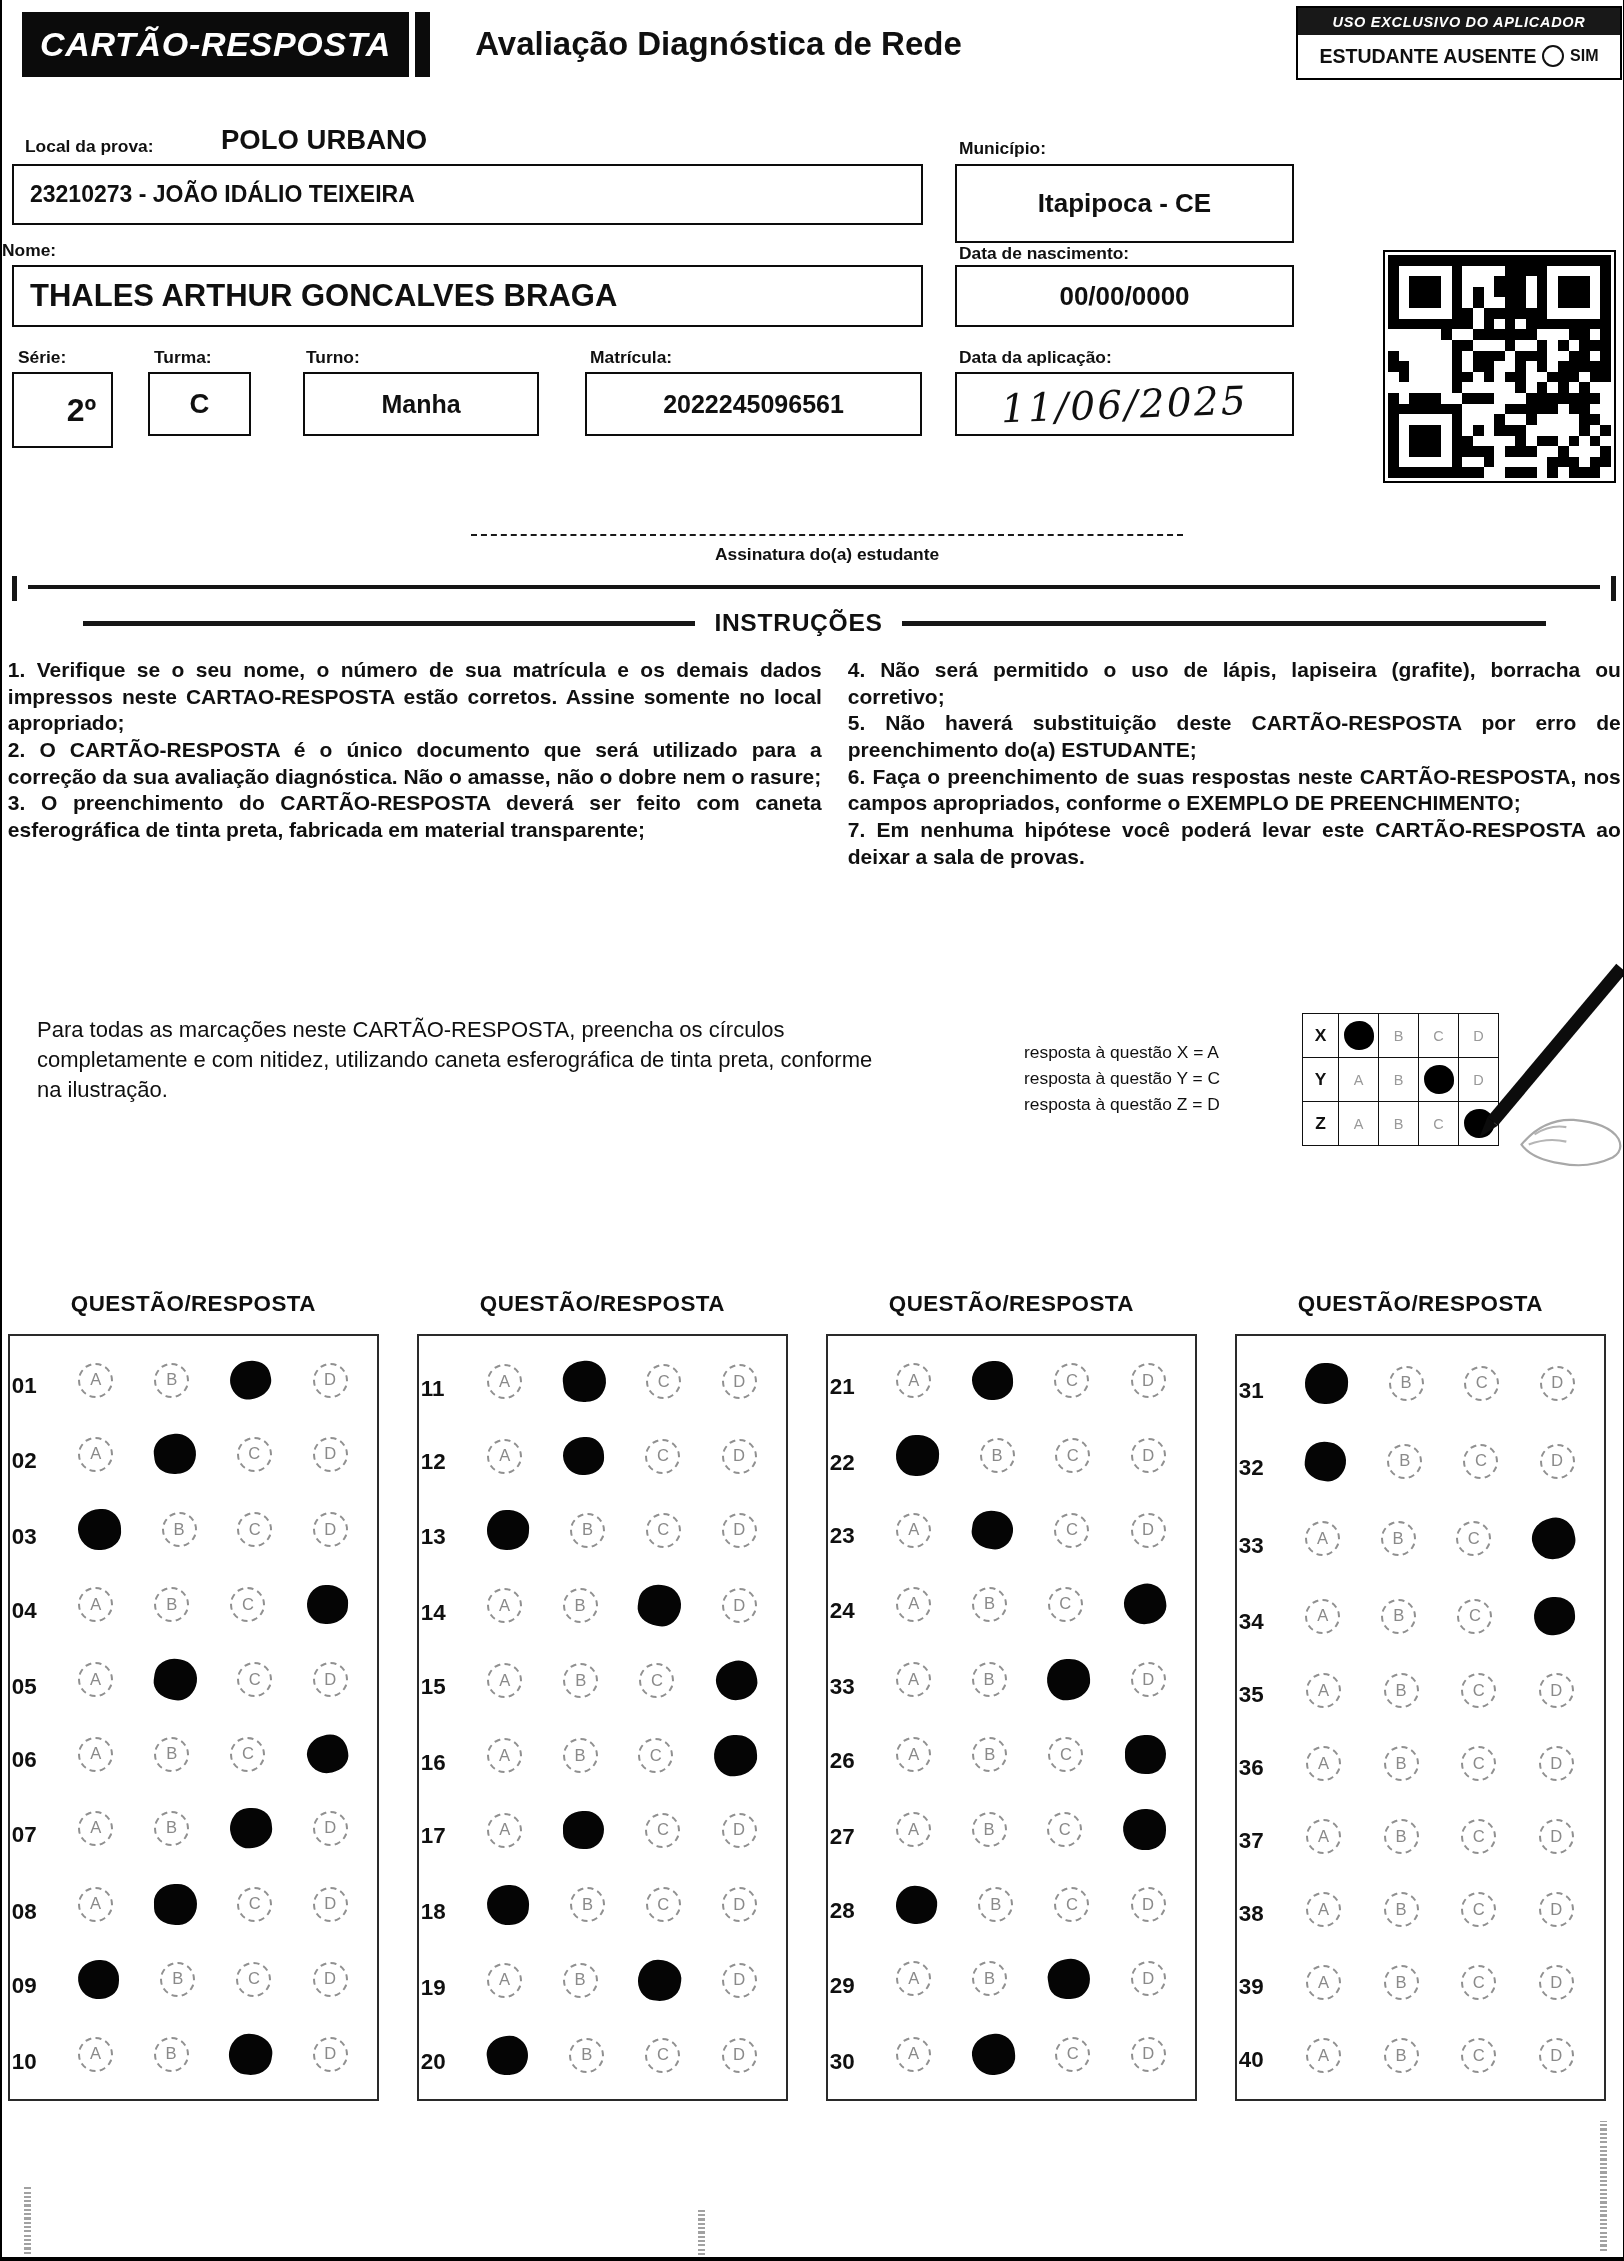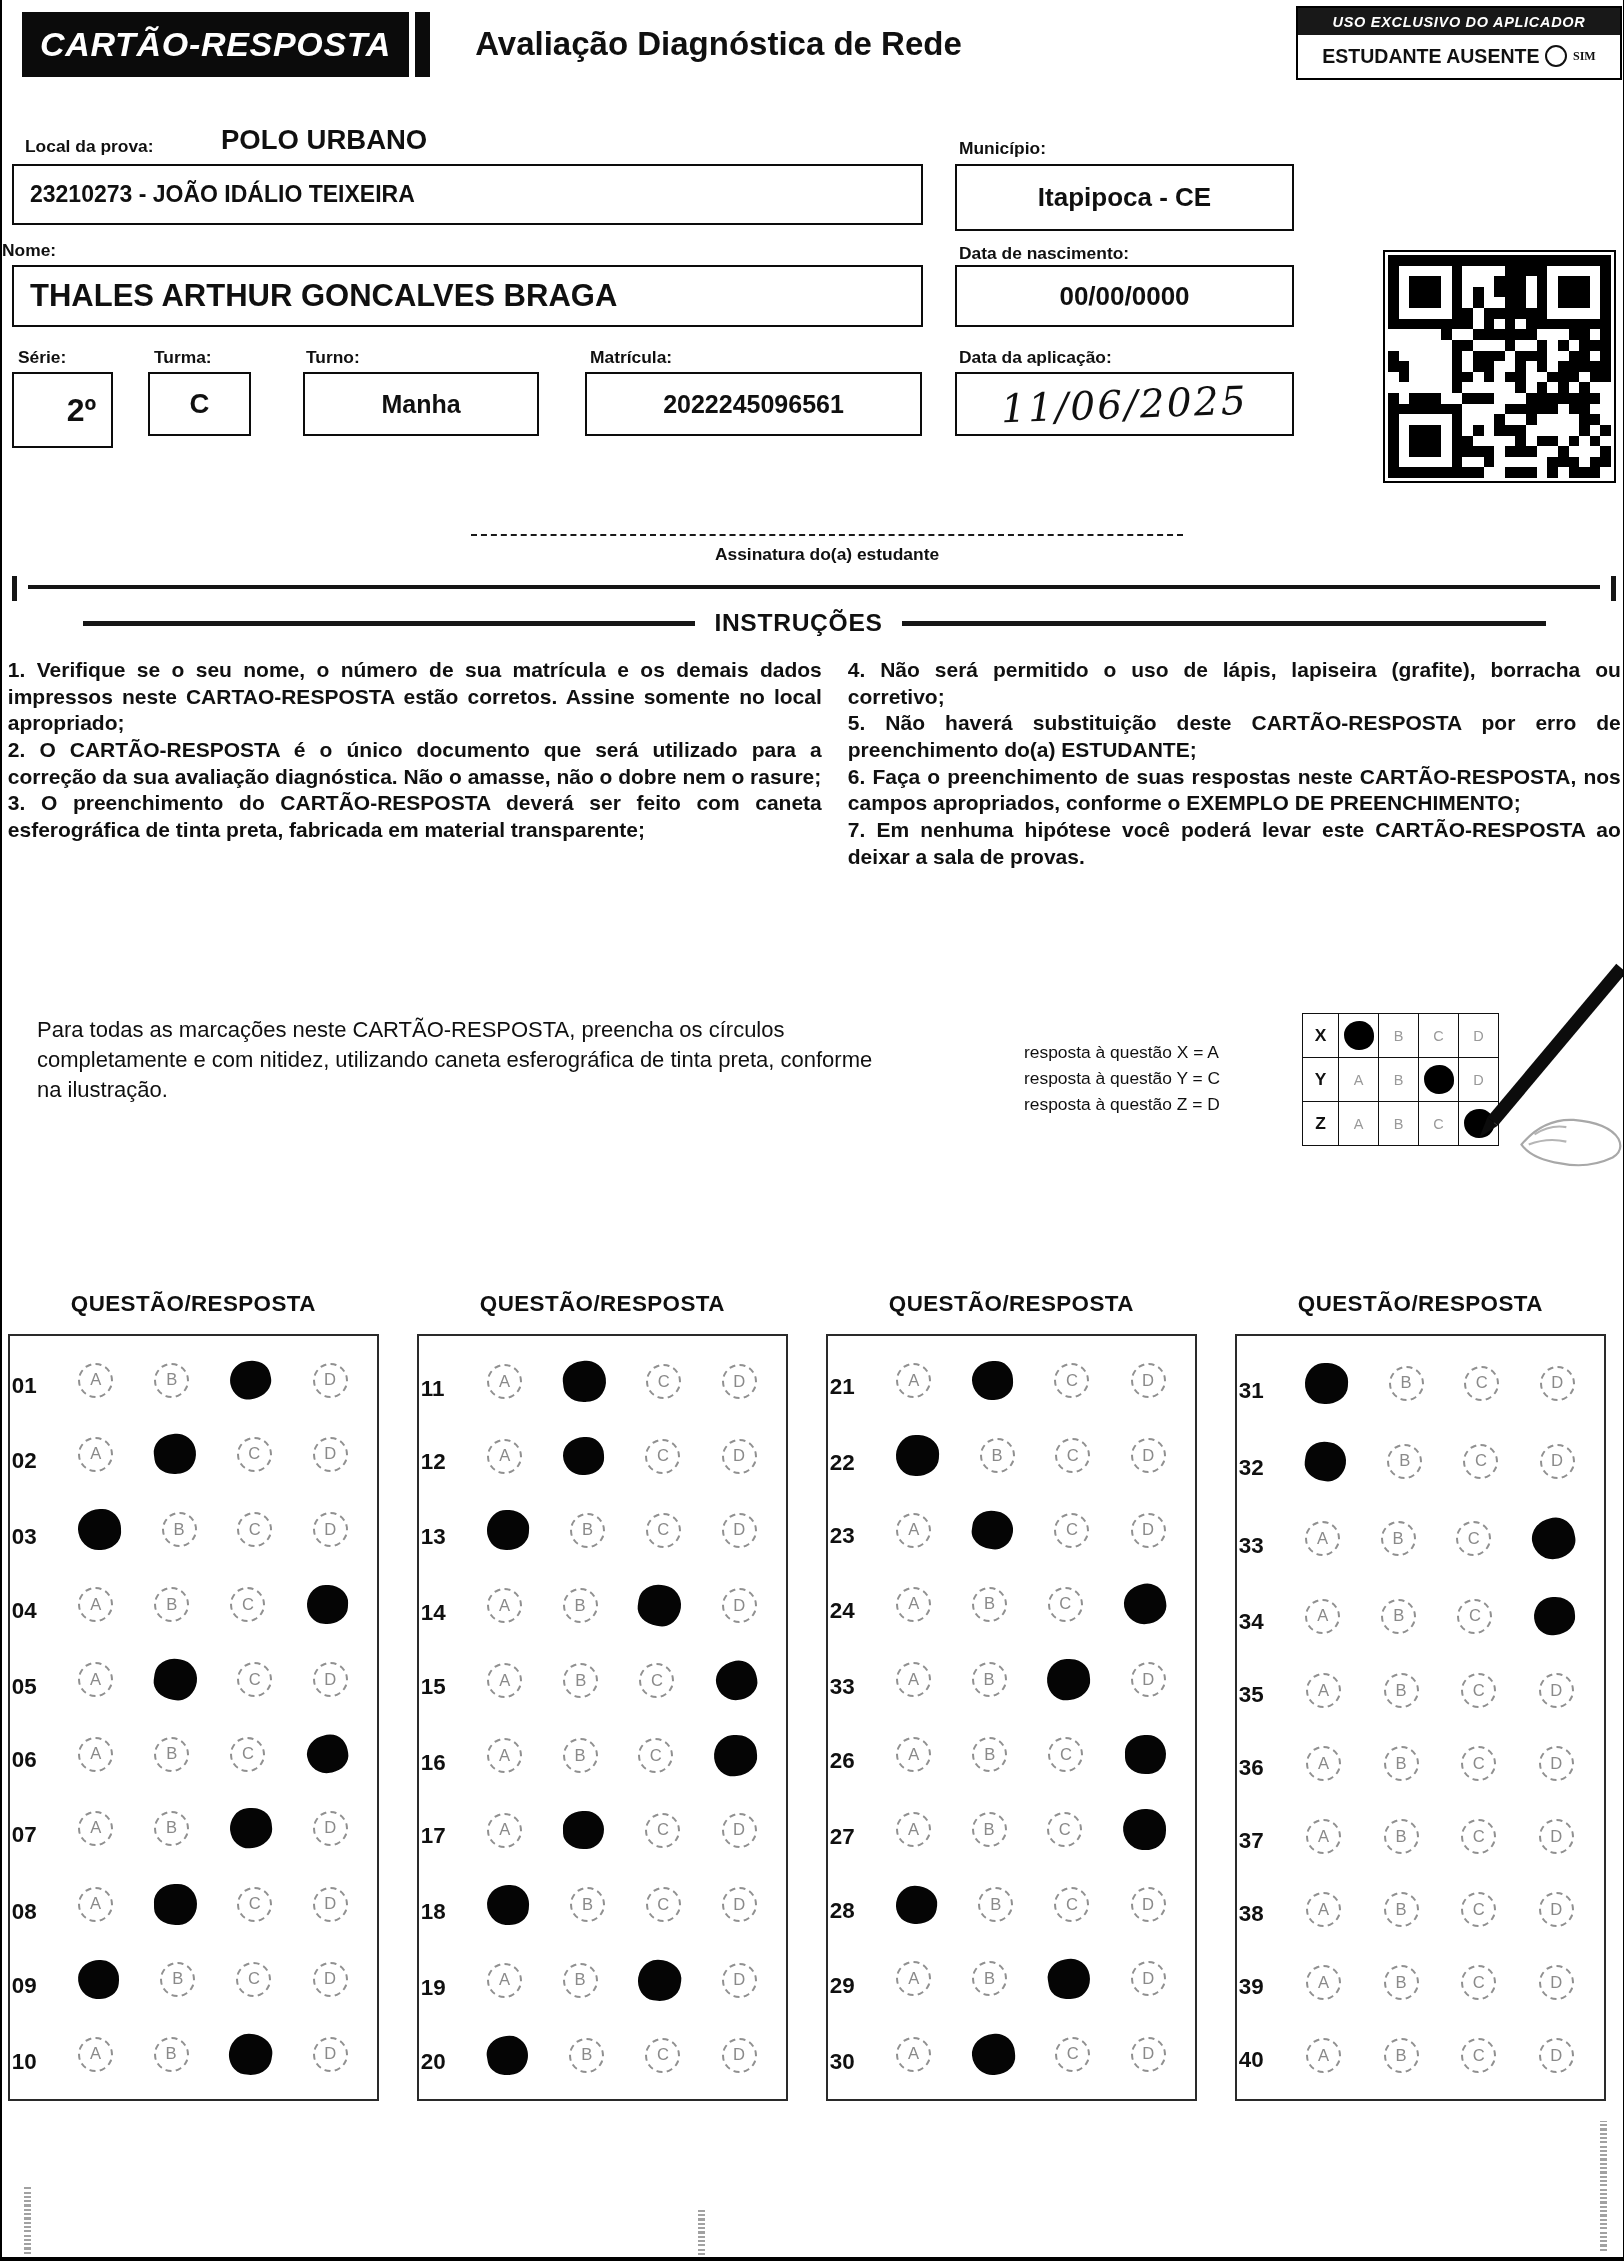--- a/index.html
+++ b/index.html
@@ -18,30 +18,30 @@
   .hdr-title { position: absolute; left: 434px; top: 11.6px; width: 565px; height: 65px;
     display: flex; align-items: center; justify-content: center; font-size: 33px; font-weight: bold; }
   .hdr-grade { position: absolute; left: 1012px; top: 7.2px; width: 259px; height: 75px;
     background: #0b0b0b; color: #fff; display: flex; align-items: center; justify-content: center;
     font-size: 48px; font-weight: bold; font-style: italic; letter-spacing: 1.4px; }
   .applicator { position: absolute; left: 1294px; top: 5.8px; width: 326px; height: 74px; border: 2.2px solid #000; background: #fff; }
   .applicator-bar { height: 27.5px; background: #181818; color: #fff; display: flex; align-items: center; justify-content: center;
     font-size: 14.5px; font-weight: bold; font-style: italic; letter-spacing: 0.7px; }
   .applicator-body { height: 42px; display: flex; align-items: center; justify-content: center; gap: 5.8px; font-size: 19.5px; font-weight: bold; }
   .radio { width: 22px; height: 22px; border: 2.2px solid #111; border-radius: 50%; background: #fff; flex: 0 0 auto; }
-  .sim { font-size: 12px; font-weight: bold; font-family: Liberation Serif, serif; }
+  .sim { font-size: 16px; font-weight: bold; }
 
   
   .lbl { position: absolute; font-size: 17.4px; font-weight: bold; white-space: nowrap; }
   .fbox { position: absolute; border: 2.2px solid #0c0c0c; background: #fff; display: flex; align-items: center; font-weight: bold; white-space: nowrap; }
   #lbl-local { left: 23px; top: 136px; }
   #val-local { position: absolute; left: 219px; top: 124px; font-size: 27.5px; font-weight: bold; }
   #lbl-municipio { left: 957px; top: 138px; }
   #box-school { left: 10px; top: 164px; width: 911px; height: 61px; padding-left: 16px; font-size: 23px; }
-  #box-municipio { left: 953px; top: 164px; width: 339px; height: 67px; justify-content: center; font-size: 26px; }
+  #box-municipio { left: 953px; top: 164px; width: 339px; height: 79px; justify-content: center; font-size: 26px; }
   #lbl-nome { left: 0; top: 240px; }
   #lbl-nasc { left: 957px; top: 243px; }
   #box-nome { left: 10px; top: 265px; width: 911px; height: 62px; padding-left: 16px; font-size: 31px; }
   #box-nasc { left: 953px; top: 265px; width: 339px; height: 62px; justify-content: center; font-size: 26px; }
   #lbl-serie { left: 16px; top: 347px; }
   #lbl-turma { left: 152px; top: 347px; }
   #lbl-turno { left: 304px; top: 347px; }
   #lbl-matricula { left: 588px; top: 347px; }
   #lbl-aplicacao { left: 957px; top: 347px; }
   #box-serie { left: 10px; top: 372px; width: 101px; height: 76px; justify-content: center; font-size: 32px; padding-left: 38px; }

